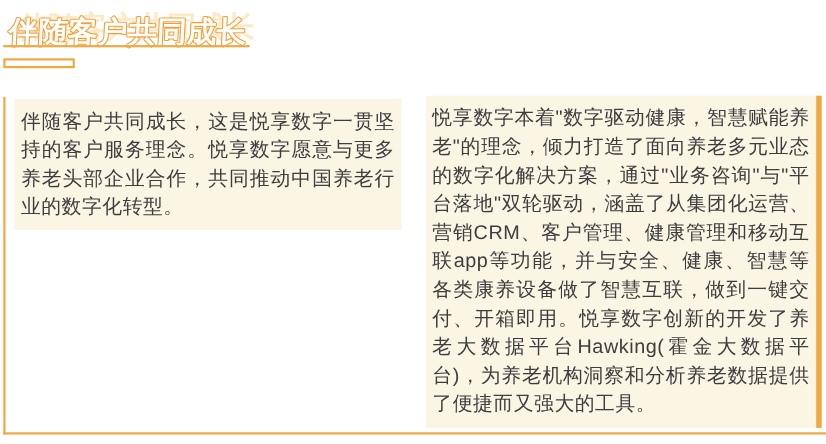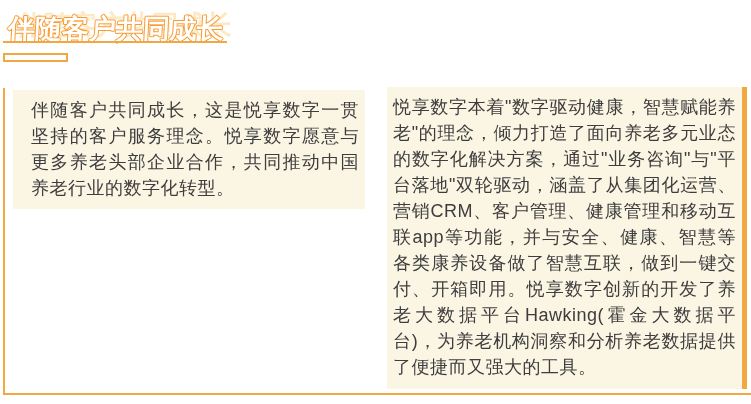--- a/index.html
+++ b/index.html
@@ -39,21 +39,21 @@
   }
   
   .panel {
     position:absolute; background:#FBF5E4;
     color:#3D3D3D; font-size:18px; line-height:26px;
     letter-spacing:0.5px; text-align:justify;
     box-sizing:border-box;
   }
   .panel p { margin:0; }
   .panel-left {
-    left:13px; top:90px; width:352px; padding:7px 6px 8px 18px;
+    left:13px; top:90px; width:352px; padding:7px 6px 8px 6px;
   }
   .panel-right {
     left:387px; top:87px; width:360px; padding:7px 6px 9px 6px;
     border-right:5px solid #F2A840;
   }
 </style>
 </head>
 <body>
 
 <div class="canvas">

